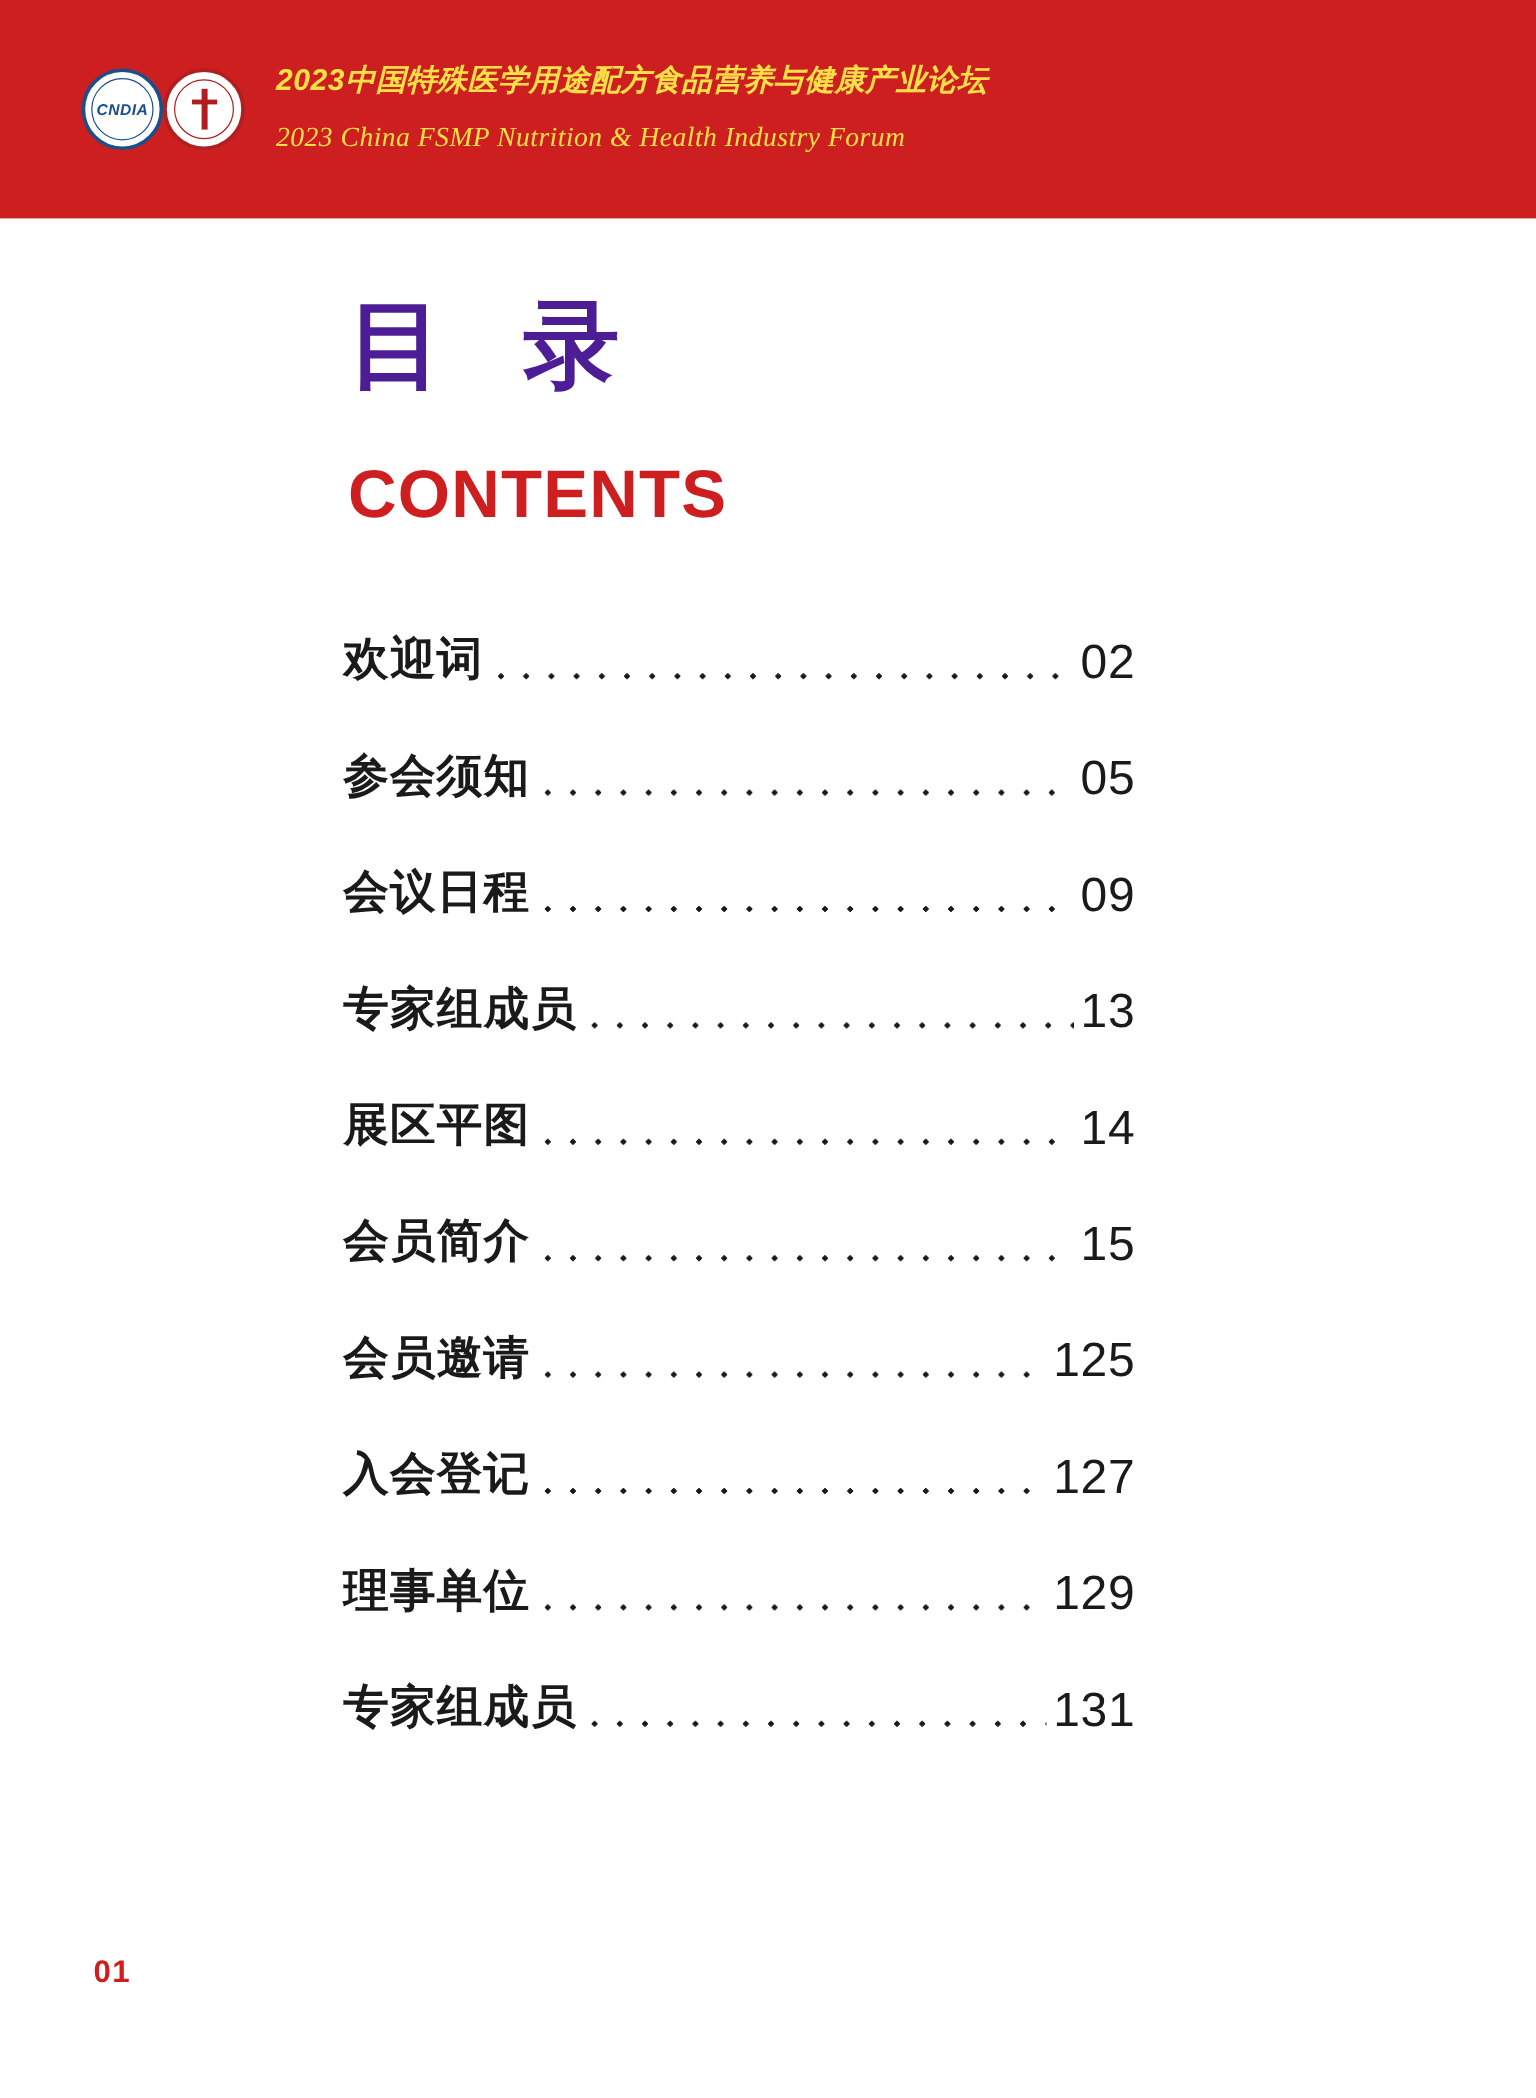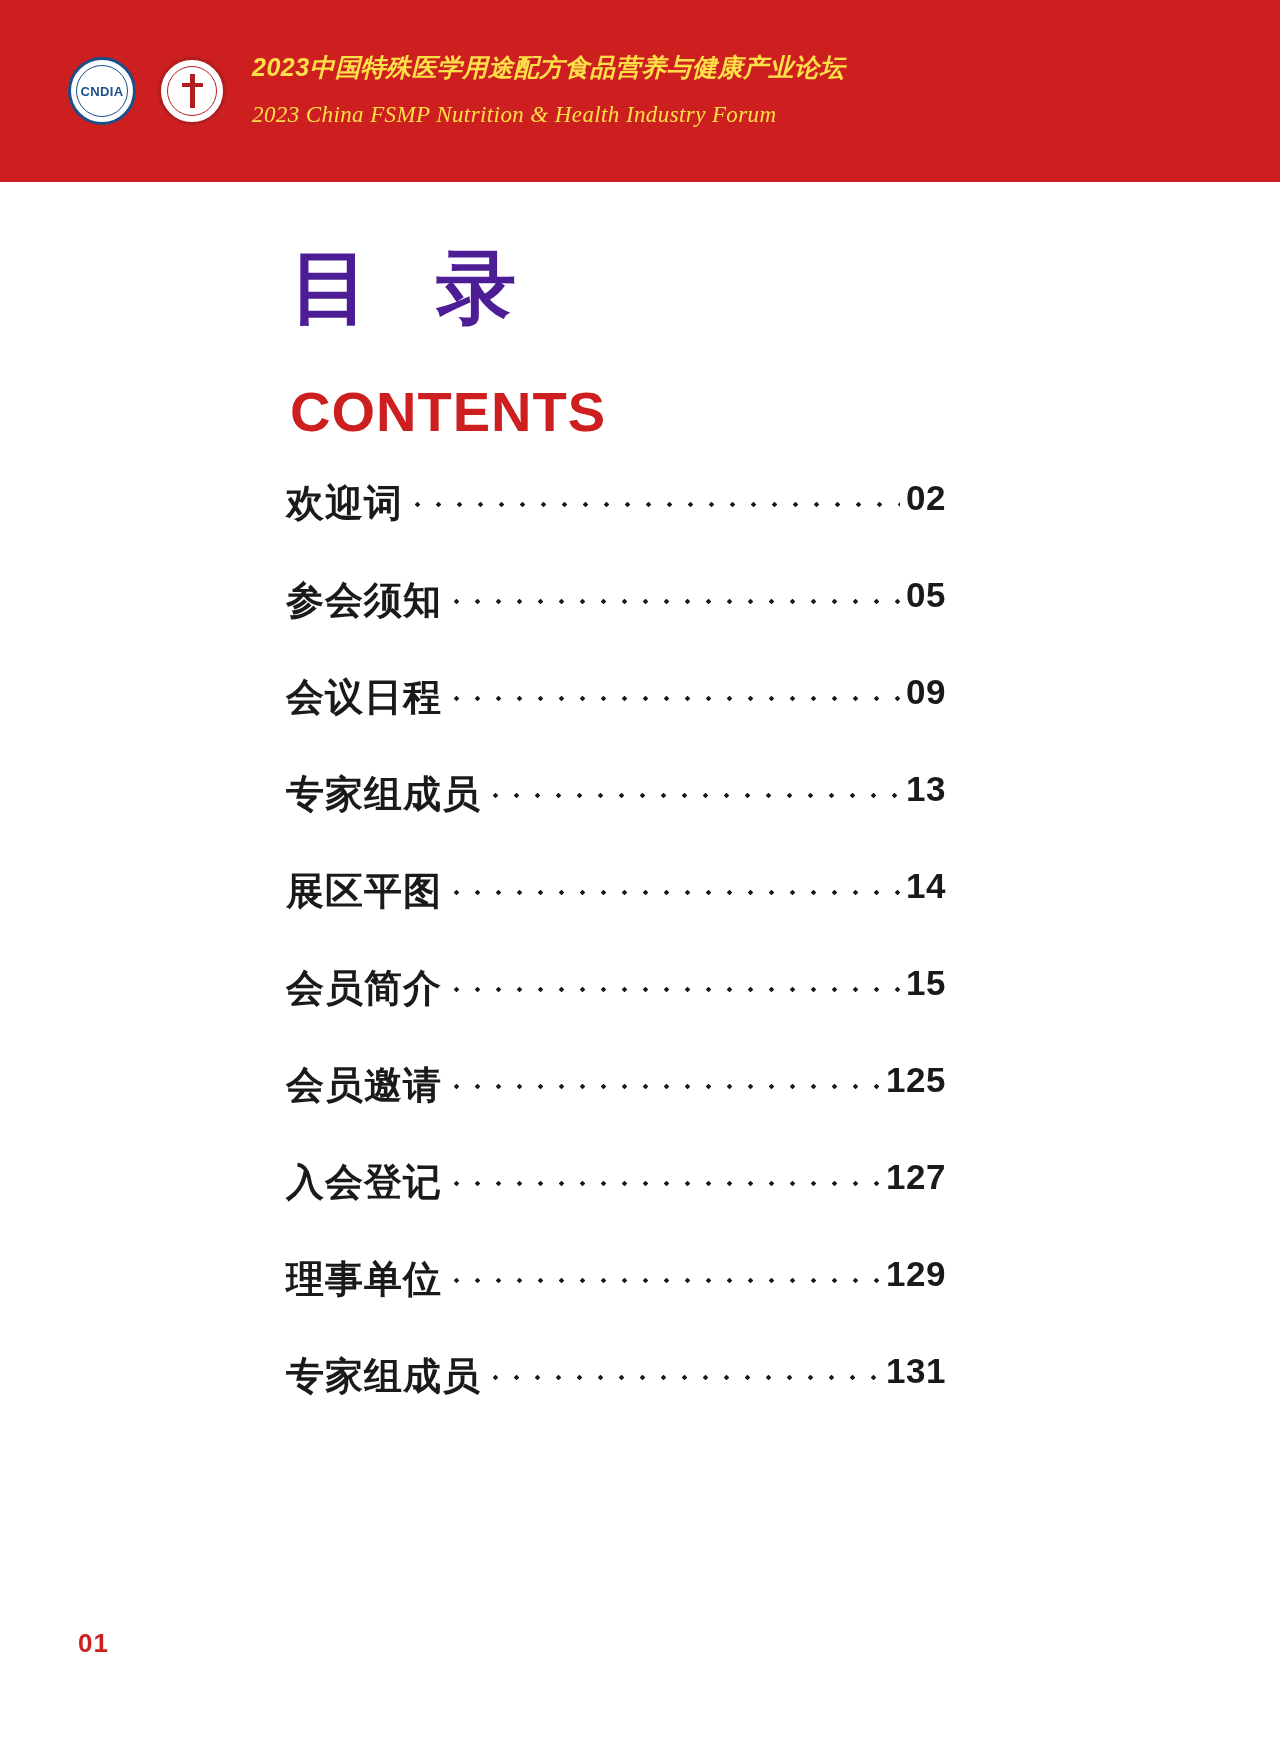--- a/index.html
+++ b/index.html
@@ -29,21 +29,21 @@
     height: 182px;
     background: #cd1f20;
     display: flex;
     align-items: center;
     padding-left: 68px;
     box-sizing: border-box;
   }
   .logos {
     display: flex;
     align-items: center;
-    gap: 22px;
+    font-style: italic;
   }
   .logo-circle {
     width: 68px;
     height: 68px;
     border-radius: 50%;
     background: #ffffff;
     position: relative;
     display: flex;
     align-items: center;
     justify-content: center;
@@ -143,21 +143,21 @@
 
   
   .toc {
     position: absolute;
     left: 286px;
     top: 478px;
     width: 660px;
   }
   .toc-row {
     display: flex;
-    align-items: flex-start;
+    align-items: flex-end;
     height: 97px;
   }
   .toc-label {
     font-size: 38px;
     font-weight: bold;
     color: #1a1a1a;
     white-space: nowrap;
     letter-spacing: 1px;
   }
   .toc-dots {
@@ -172,22 +172,22 @@
     left: 0;
     right: 0;
     bottom: 9px;
     height: 5px;
     background-image: radial-gradient(circle, #1a1a1a 2.1px, rgba(0,0,0,0) 2.3px);
     background-size: 21px 5px;
     background-repeat: repeat-x;
     background-position: 0 0;
   }
   .toc-page {
-    font-size: 35px;
-    font-weight: bold;
+    font-size: 40px;
+    font-weight: normal;
     color: #1a1a1a;
     white-space: nowrap;
     letter-spacing: 0.5px;
   }
 
   
   .page-number {
     position: absolute;
     left: 78px;
     top: 1628px;

